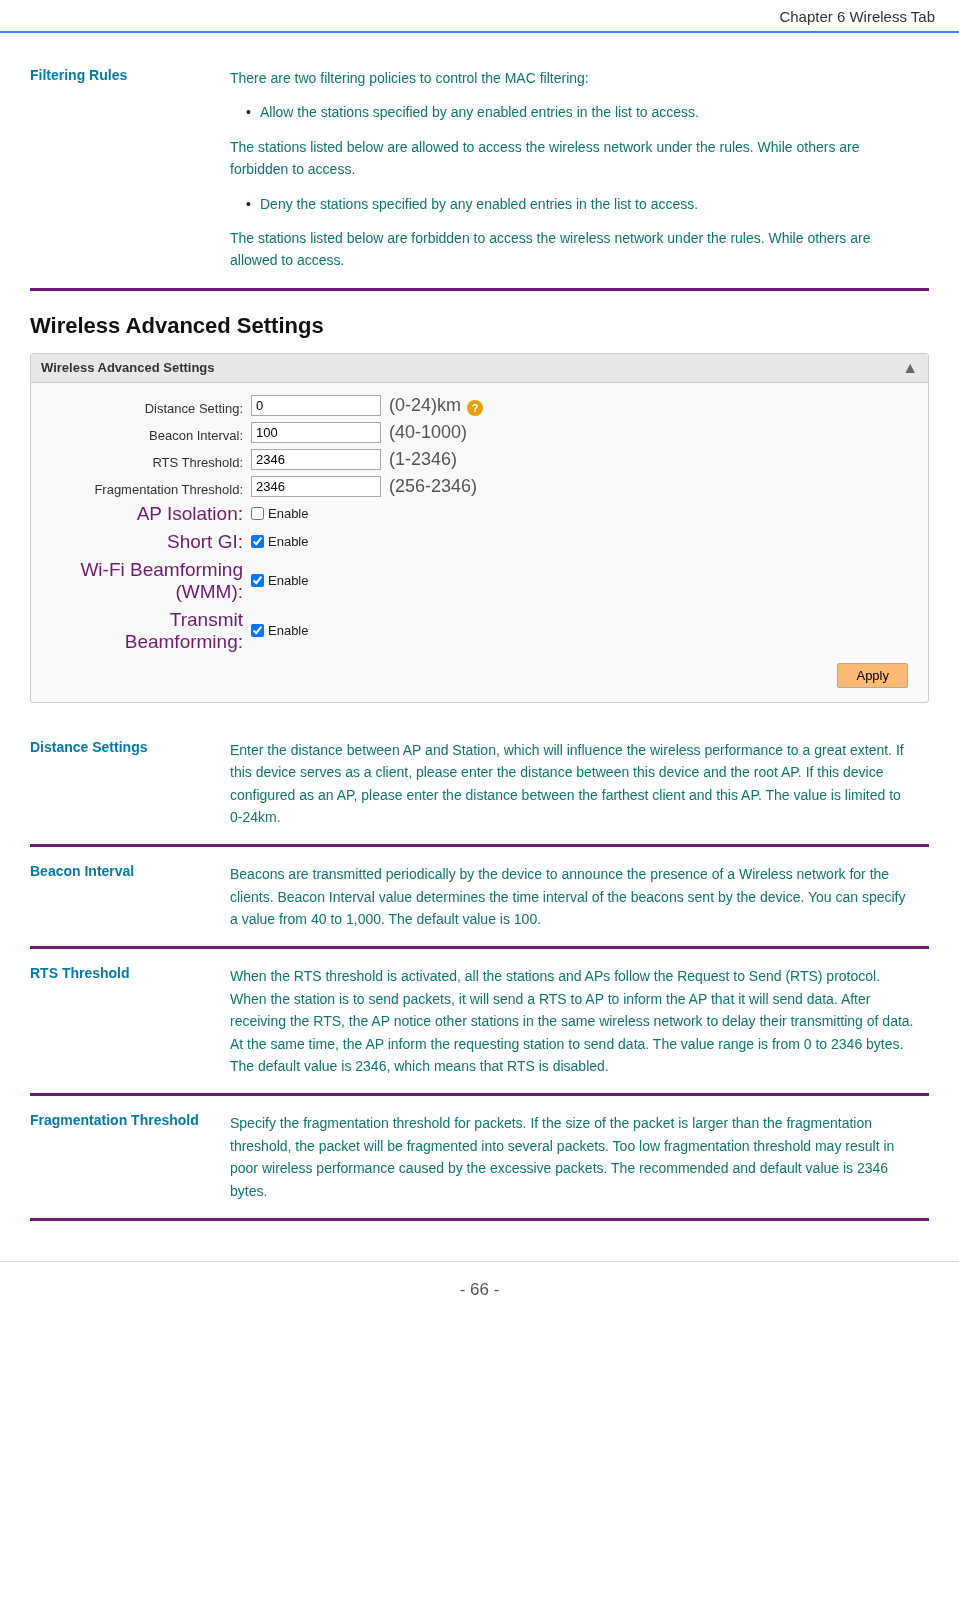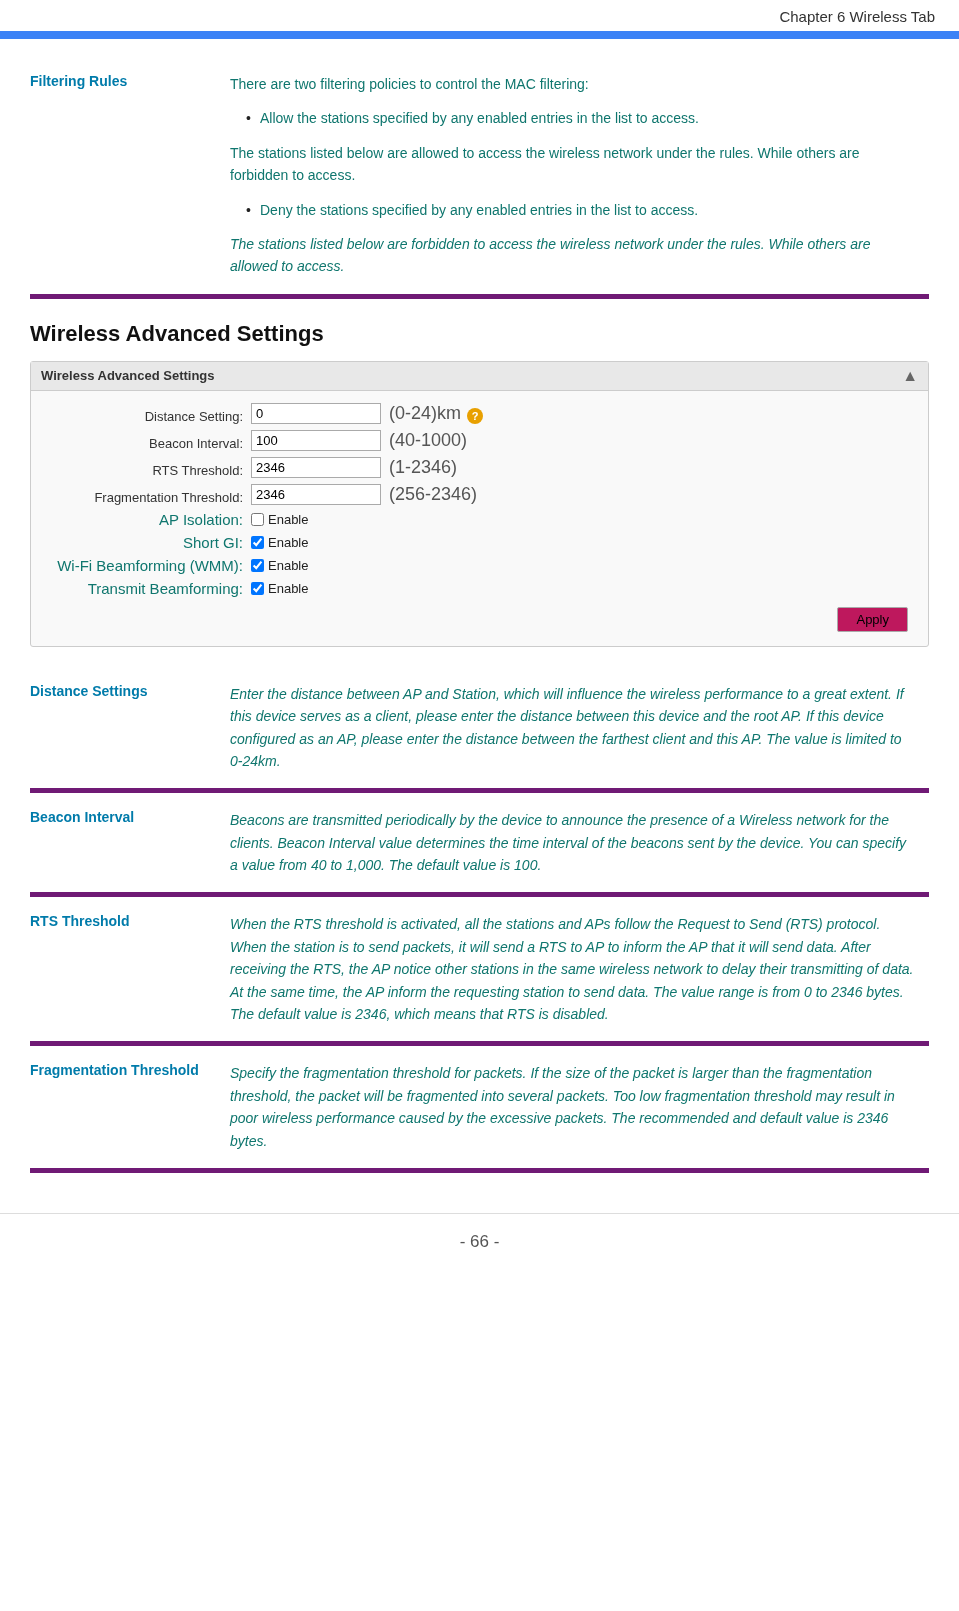--- a/index.html
+++ b/index.html
@@ -10,38 +10,38 @@
       background: #fff;
       width: 959px;
       min-height: 1611px;
       padding: 0;
     }
 
     
     .page-header {
       text-align: right;
       padding: 8px 24px 6px 24px;
-      border-bottom: 8px solid #3b82f6;
+      border-bottom: 2px solid #3b82f6;
       color: #333;
       font-size: 15px;
     }
 
     
     .content {
       padding: 18px 30px 30px 30px;
     }
 
     
     .section-table {
       width: 100%;
       border-collapse: collapse;
       margin-bottom: 0;
     }
     .section-table tr {
-      border-bottom: 5px solid #701a75;
+      border-bottom: 3px solid #701a75;
     }
     .section-table td {
       vertical-align: top;
       padding: 16px 12px 16px 0;
     }
     .section-table td.label-col {
       width: 200px;
       padding-right: 24px;
       padding-left: 0;
       font-weight: bold;
@@ -150,49 +150,49 @@
     }
     .was-checkbox-row {
       display: flex;
       align-items: center;
       margin-bottom: 6px;
     }
     .was-checkbox-label {
       text-align: right;
       width: 200px;
       padding-right: 8px;
-      font-size: 15px;
-      color: #0f766e;
+      font-size: 19px;
+      color: #701a75;
     }
     .was-apply-row {
       display: flex;
       justify-content: flex-end;
       margin-top: 10px;
     }
     .apply-btn {
-      background: #be185d;
+      background: #fdba74;
       border: 1px solid #aaa;
       padding: 4px 18px;
       font-size: 13px;
       cursor: pointer;
       border-radius: 2px;
     }
 
     
     .page-footer {
       text-align: center;
       padding: 18px 0 10px 0;
       color: #555;
       font-size: 17px;
       border-top: 1px solid #ddd;
       margin-top: 10px;
     }
 
     p { margin-bottom: 8px; }
-    p:last-child { margin-bottom: 0; font-style: italic; }
+    p:last-child { margin-bottom: 0; }
   </style>
 </head>
 <body>
 
 <div class="page-header">
   <span>Chapter 6 Wireless Tab</span>
 </div>
 
 <div class="content">
 

